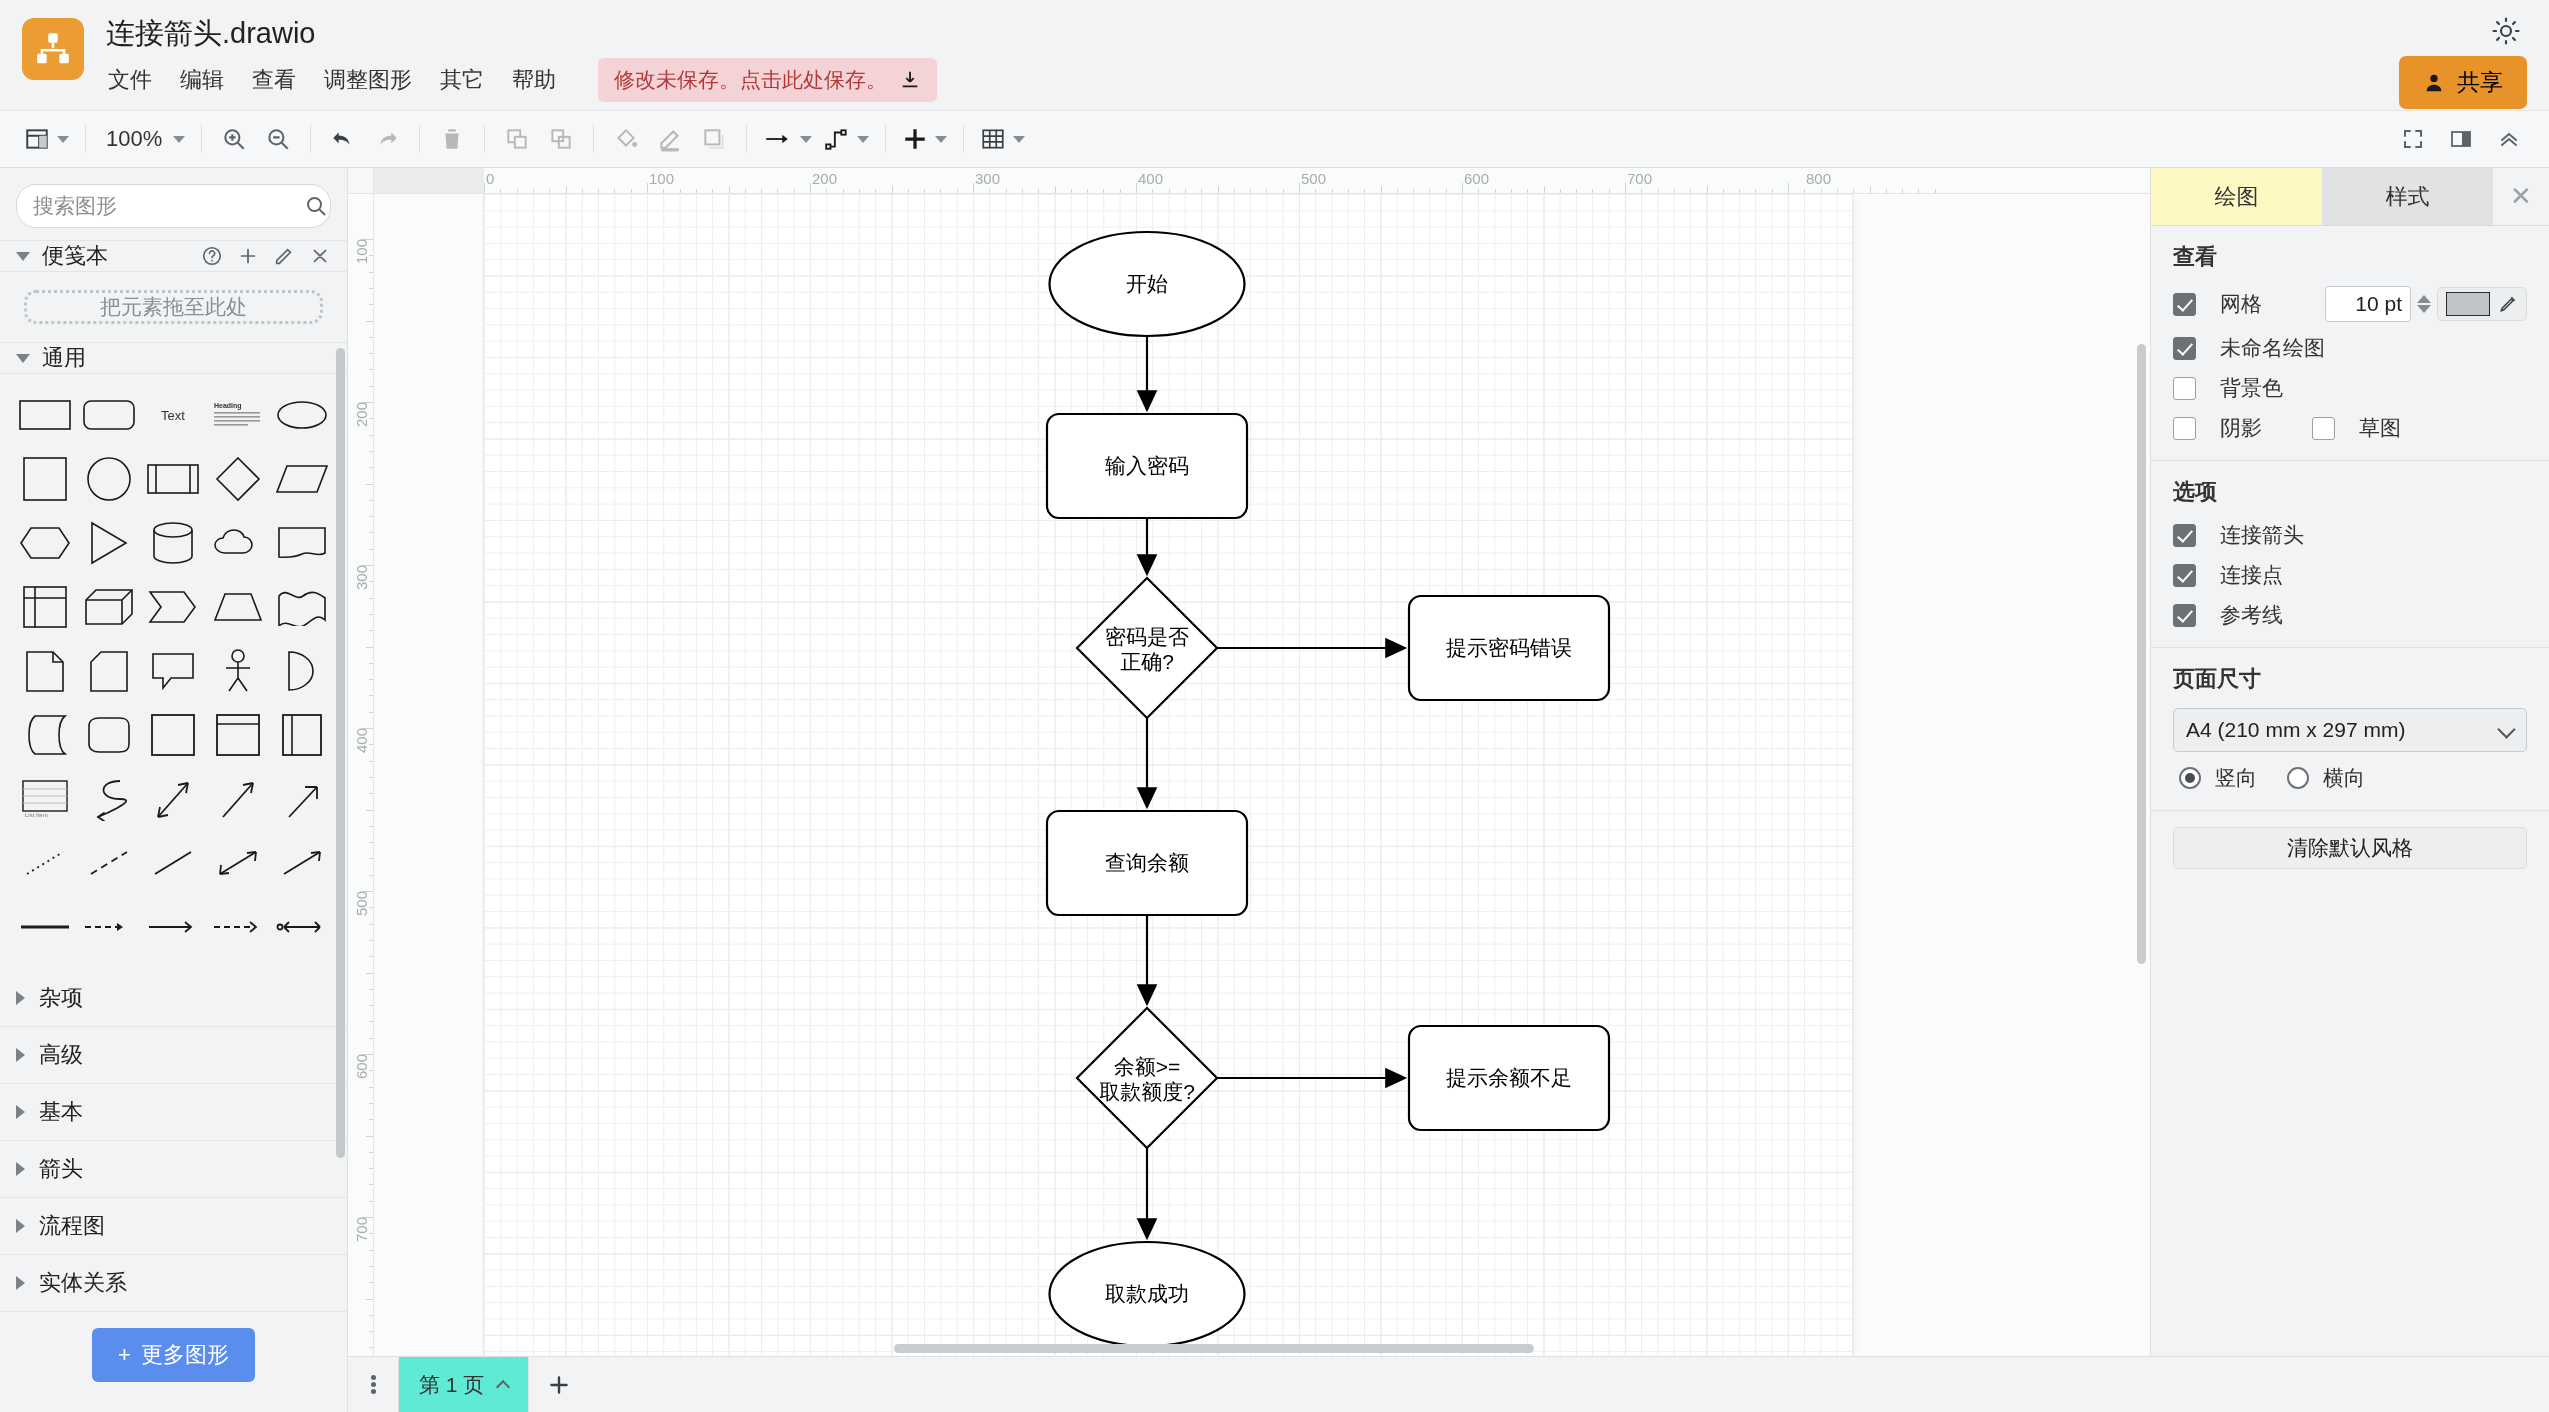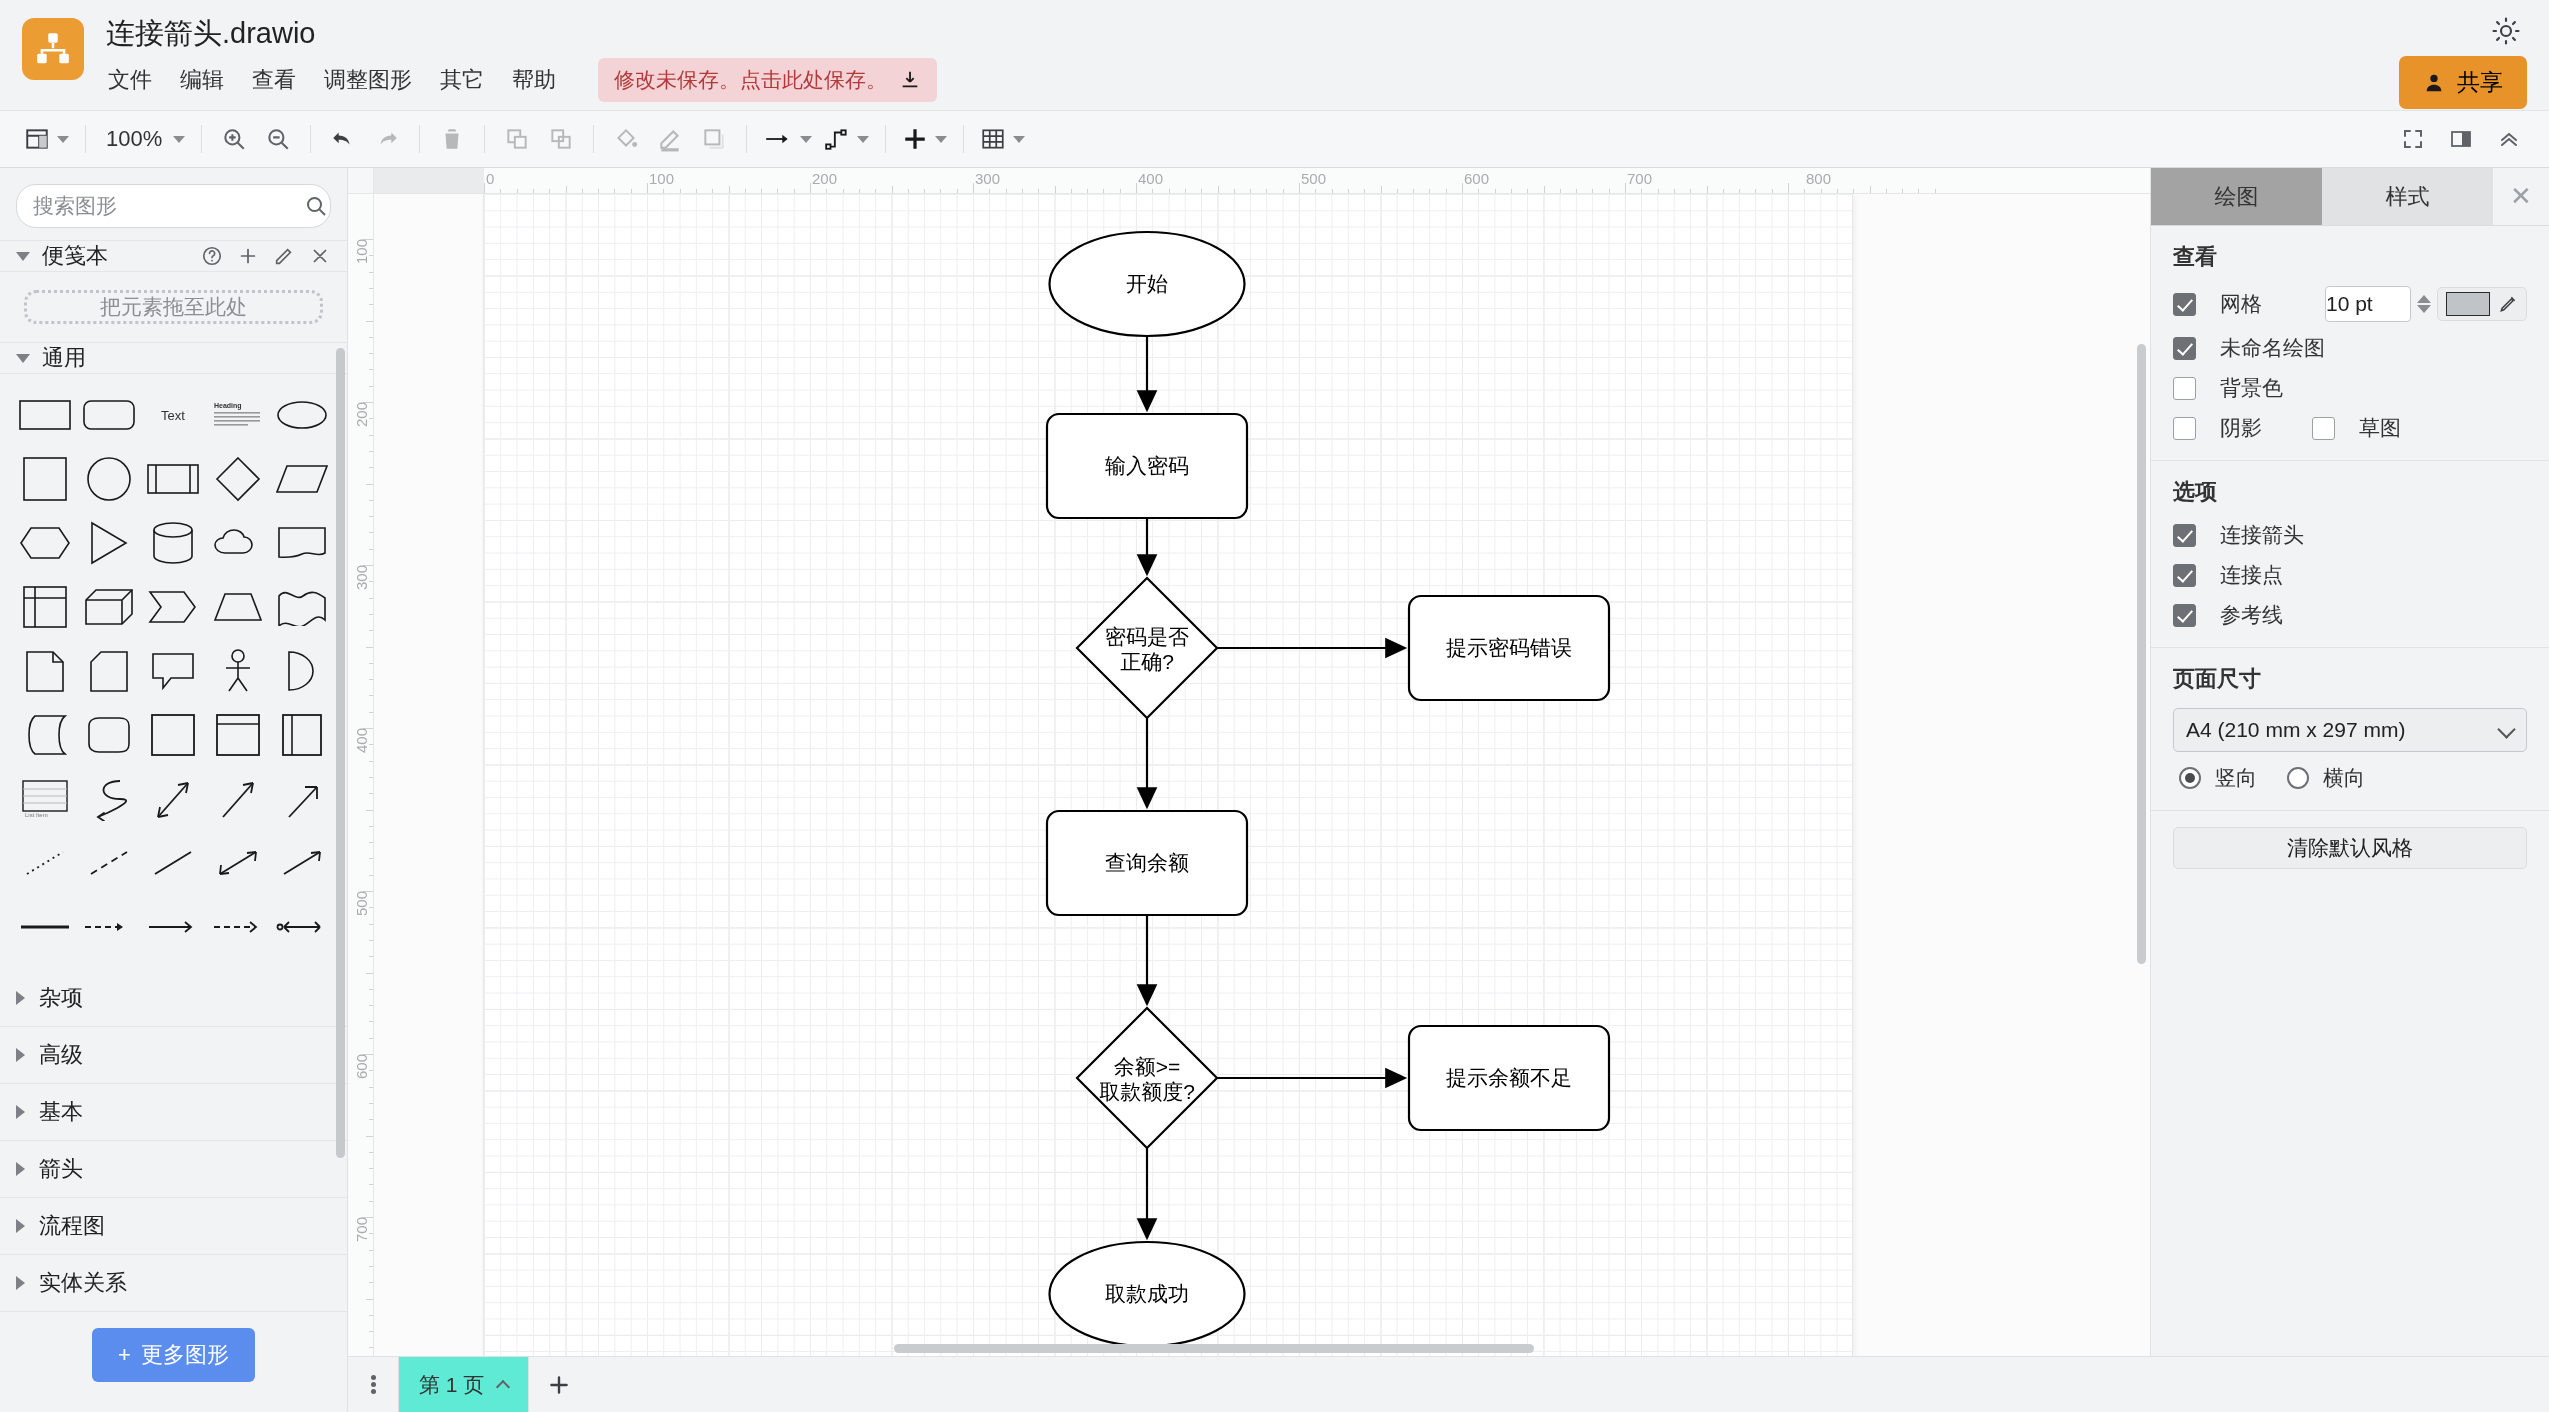--- a/index.html
+++ b/index.html
@@ -174,21 +174,21 @@
   }
 
   
   .rpanel {
     width: 399px; background: #f1f3f4; border-left: 1px solid #dfe1e3;
     display: flex; flex-direction: column; flex: none;
   }
   .rtabs { display: flex; height: 58px; border-bottom: 1px solid #d9dbdd; background: #f1f3f4; }
   .rtab {
     flex: 1; display: flex; align-items: center; justify-content: center; font-size: 22px;
-    color: #333; cursor: pointer; background: #a3a3a3;
+    color: #333; cursor: pointer; background: #fef9c3;
   }
   .rtab.inactive { background: #e0e2e4; }
   .rtab-close {
     width: 56px; display: flex; align-items: center; justify-content: center;
     color: #9aa0a6; font-size: 26px; cursor: pointer;
   }
   .rsection { padding: 16px 22px 18px 22px; border-bottom: 1px solid #e0e2e4; }
   .rsec-title { font-size: 22px; font-weight: bold; color: #333; margin-bottom: 14px; }
   .row { display: flex; align-items: center; margin-bottom: 12px; }
   .cb {
@@ -197,21 +197,21 @@
   }
   .cb.on { background: #6d7175; border-color: #6d7175; }
   .cb.on::after {
     content: ""; position: absolute; left: 7px; top: 2px; width: 6px; height: 13px;
     border: solid #fff; border-width: 0 2.6px 2.6px 0; transform: rotate(42deg);
   }
   .cb-lbl { font-size: 21px; color: #333; margin-left: 24px; white-space: nowrap; }
   .grid-ctl { display: flex; align-items: center; margin-left: auto; gap: 6px; }
   .num-input {
     width: 86px; height: 36px; background: #fff; border: 1px solid #c6c9cc; border-radius: 4px;
-    font-size: 21px; color: #222; padding-right: 8px; line-height: 34px;
+    font-size: 21px; color: #222; text-align: right; padding-right: 8px; line-height: 34px;
   }
   .spinner { display: flex; flex-direction: column; gap: 2px; }
   .spinner .ar { width: 0; height: 0; border-left: 7px solid transparent; border-right: 7px solid transparent; cursor: pointer; }
   .spinner .up { border-bottom: 8px solid #8a8d90; }
   .spinner .dn { border-top: 8px solid #8a8d90; }
   .color-wrap {
     display: flex; align-items: center; gap: 8px; background: #eceef0; border: 1px solid #dadcde;
     border-radius: 5px; padding: 4px 8px;
   }
   .color-chip { width: 44px; height: 24px; background: #c0c4c8; border: 1px solid #2b2b2b; }

